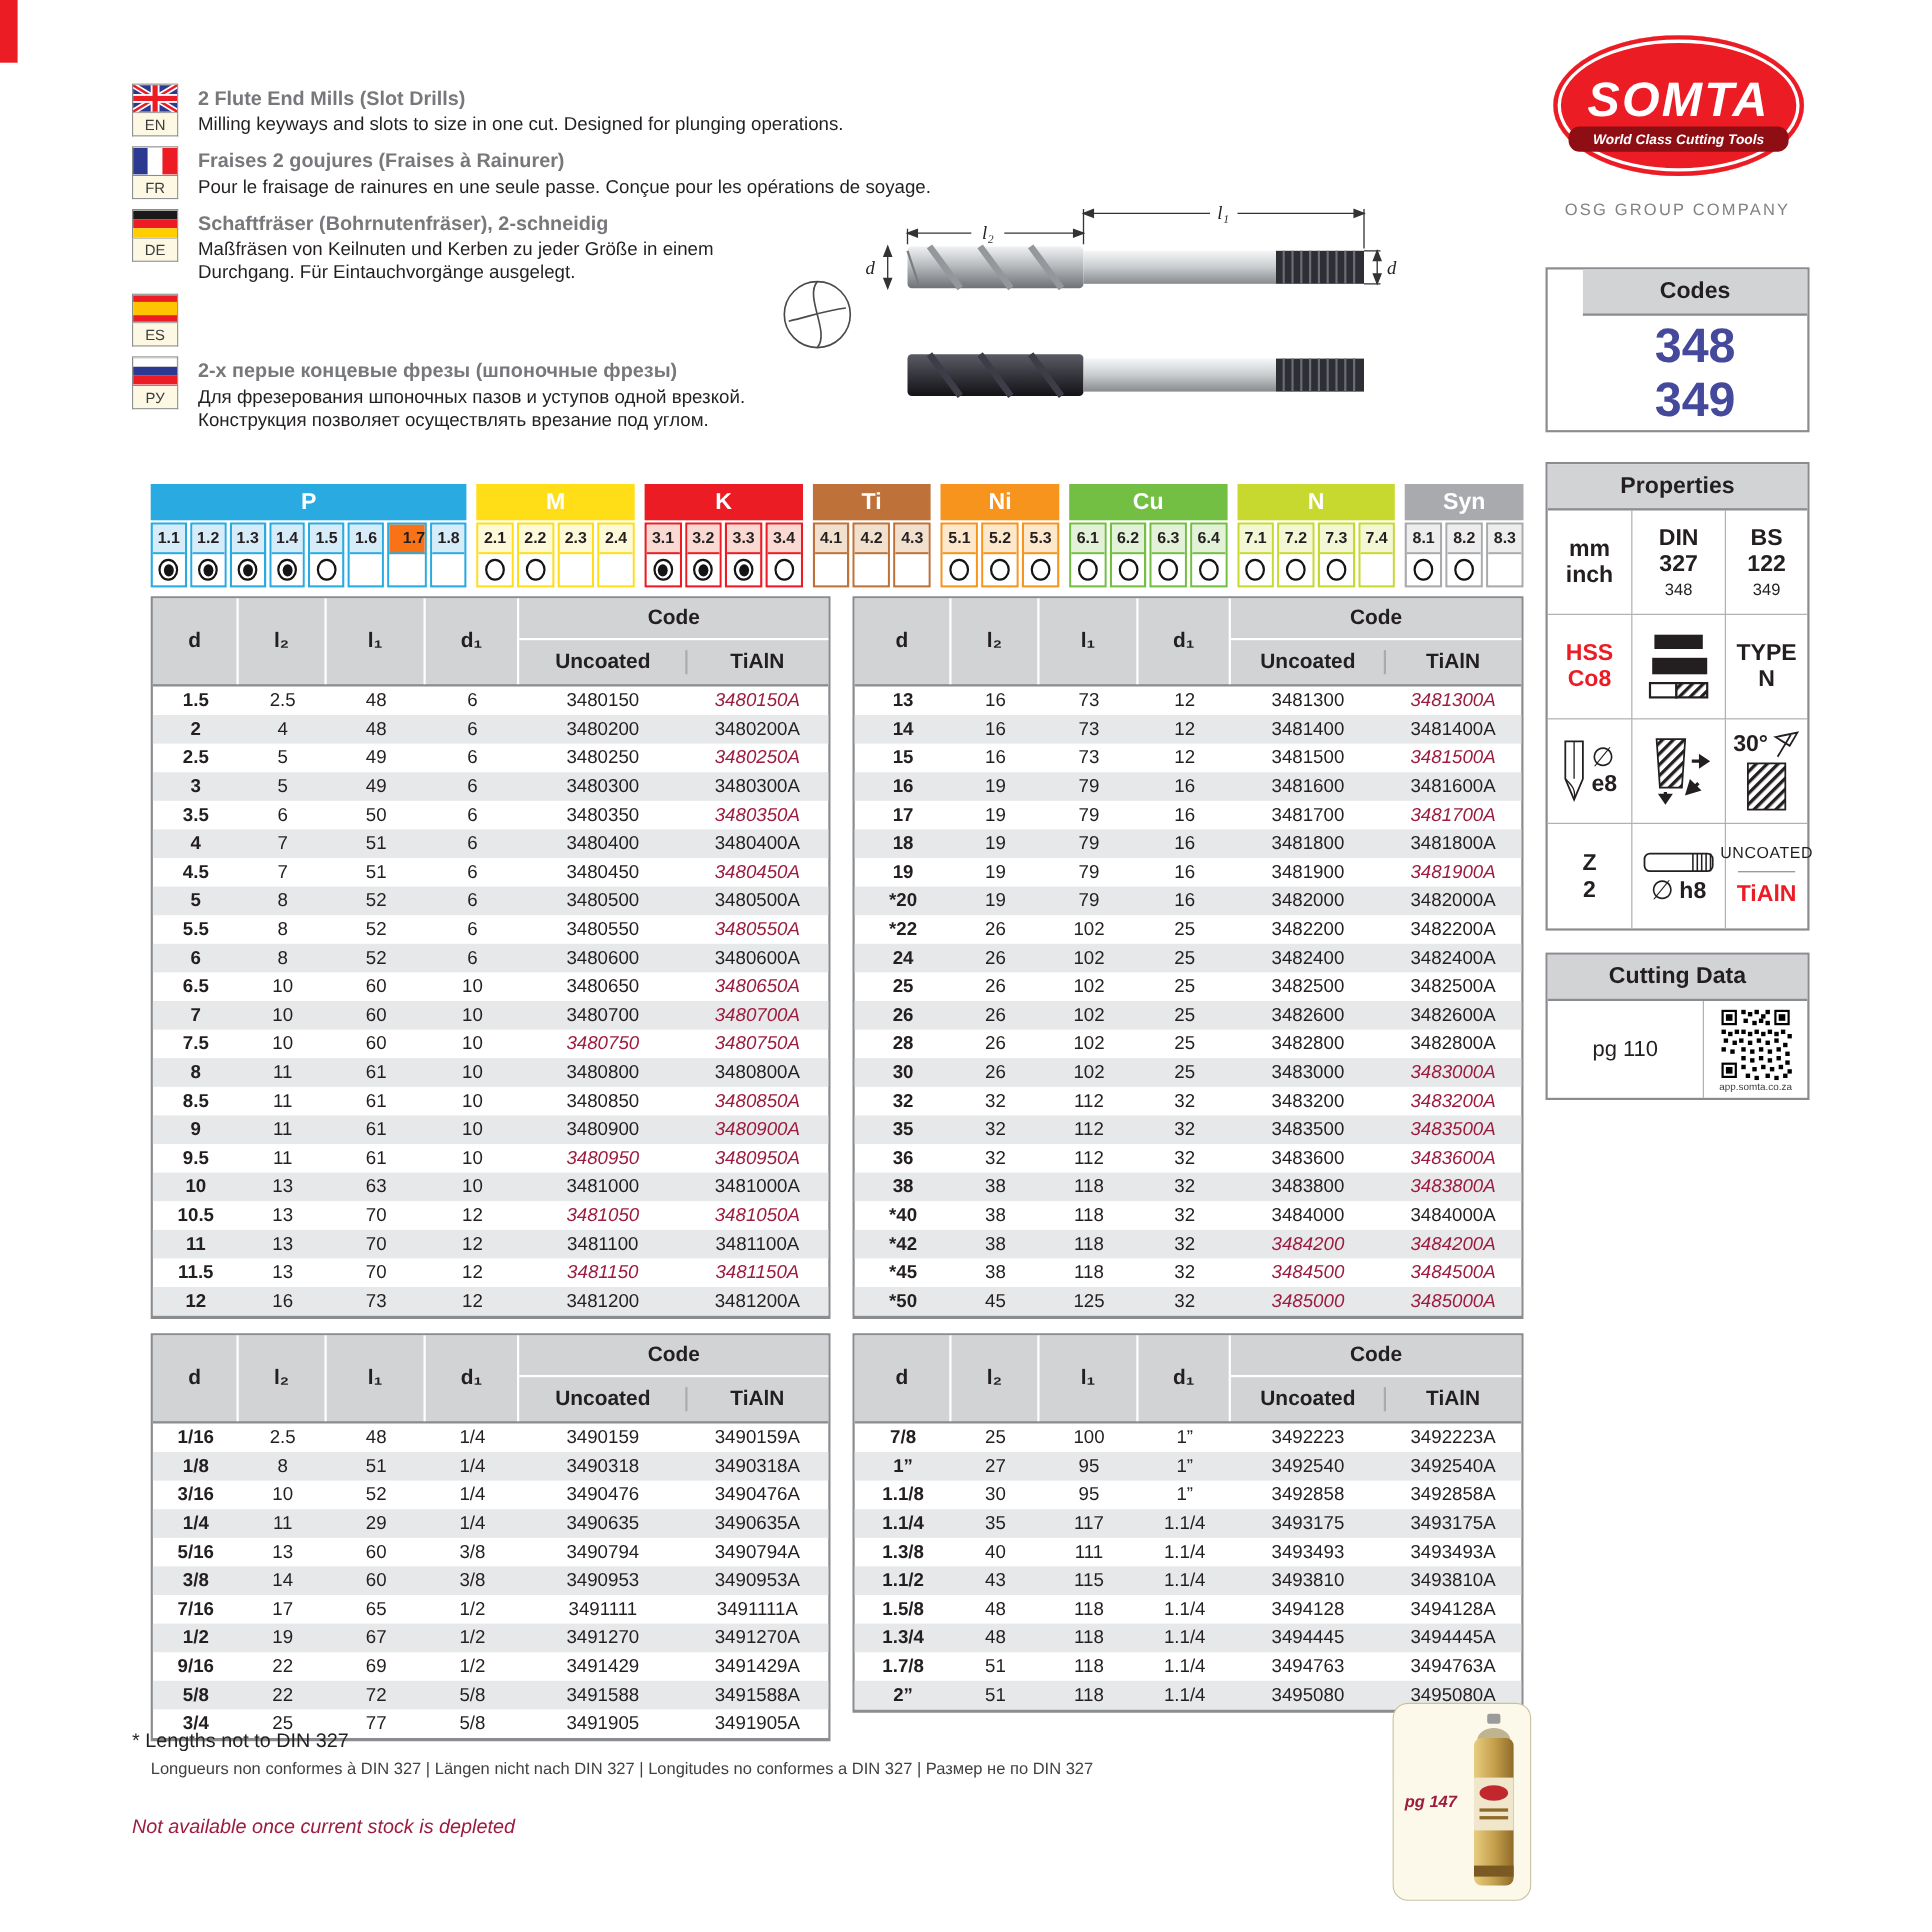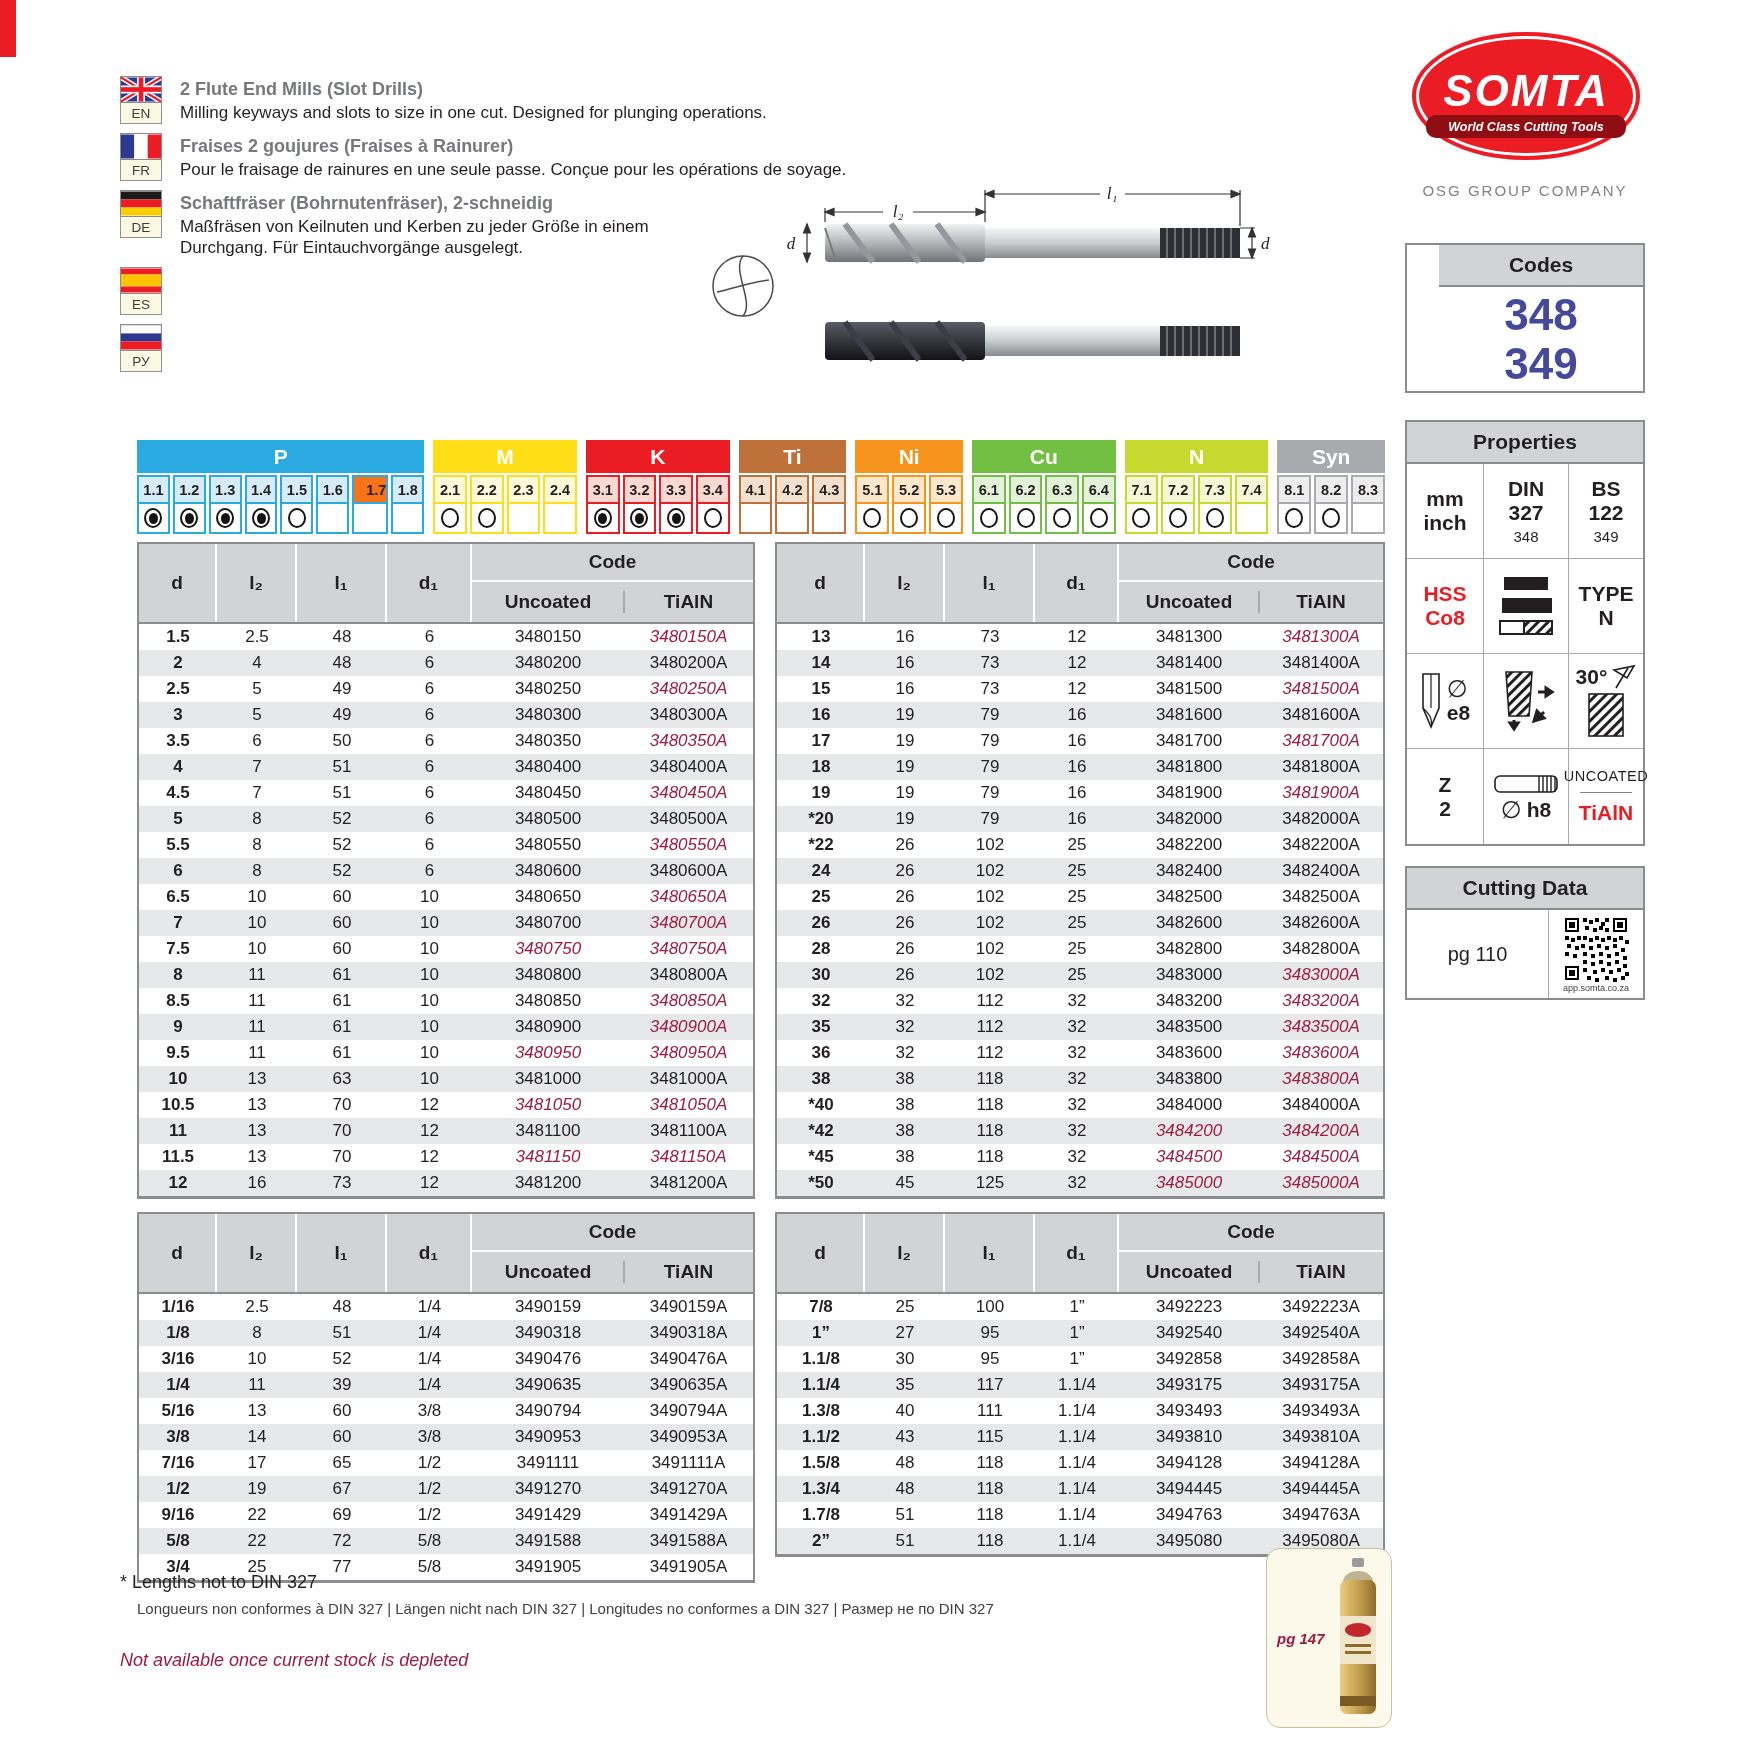--- a/index.html
+++ b/index.html
@@ -194,20 +194,25 @@
         <div class="flag-col">
           <div class="flag">
             <svg viewBox="0 0 60 36">
               <rect width="60" height="12" fill="#fff" stroke="#ccc" stroke-width="1"></rect>
               <rect y="12" width="60" height="12" fill="#2B3990"></rect>
               <rect y="24" width="60" height="12" fill="#ED1C24"></rect>
             </svg>
           </div>
           <div class="flag-label">РУ</div>
         </div>
+        <div class="lang-text">
+          <div class="lang-title">2-х перые концевые фрезы (шпоночные фрезы)</div>
+          <div class="lang-body">Для фрезерования шпоночных пазов и уступов одной врезкой.
+Конструкция позволяет осуществлять врезание под углом.</div>
+        </div>
       </div>
     </div>
 
   <svg class="abs" style="left:695px;top:178px" width="575" height="220" viewBox="0 0 575 220">
     <g stroke="#4A4A4A" fill="none" stroke-width="1.5">
       <circle cx="48" cy="108" r="30"></circle>
       <path d="M48,78 C36,92 60,124 48,138"></path>
       <path d="M22,114 C40,110 56,104 74,102"></path>
     </g>
 
@@ -1054,21 +1059,21 @@
           <div class="td td-d">3/16</div>
           <div class="td">10</div>
           <div class="td">52</div>
           <div class="td">1/4</div>
           <div class="td">3490476</div>
           <div class="td">3490476A</div>
         </div>
         <div class="trow">
           <div class="td td-d">1/4</div>
           <div class="td">11</div>
-          <div class="td">39</div>
+          <div class="td">29</div>
           <div class="td">1/4</div>
           <div class="td">3490635</div>
           <div class="td">3490635A</div>
         </div>
         <div class="trow">
           <div class="td td-d">5/16</div>
           <div class="td">13</div>
           <div class="td">60</div>
           <div class="td">3/8</div>
           <div class="td">3490794</div>

